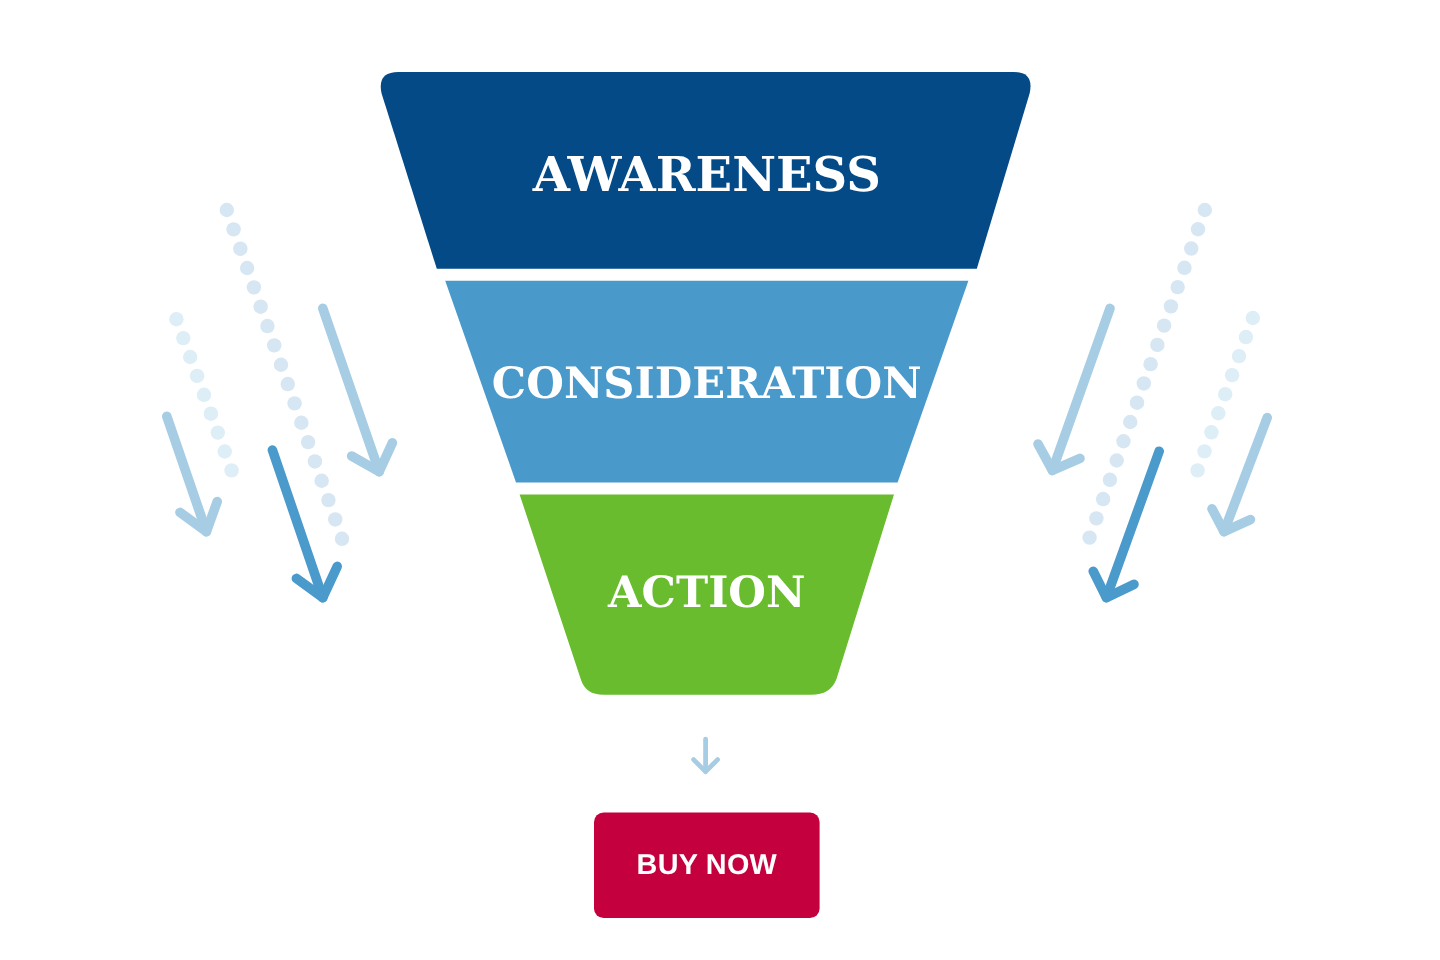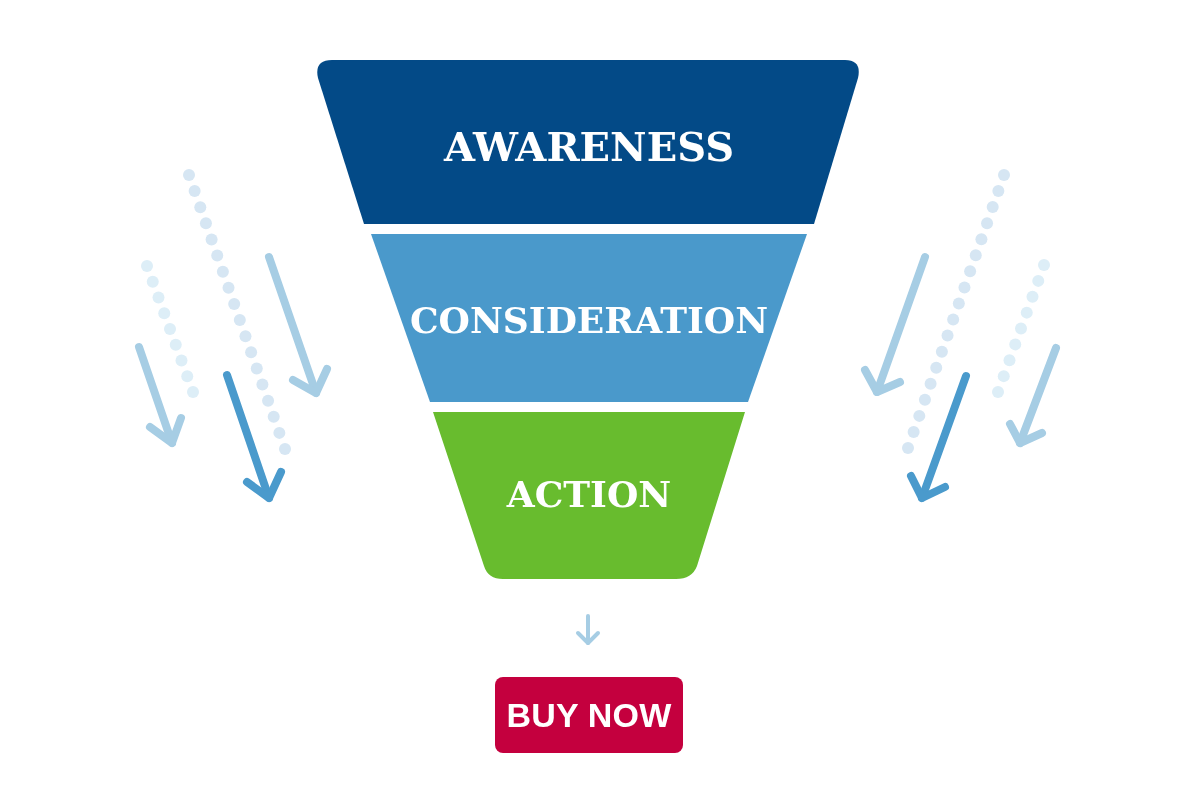--- a/index.html
+++ b/index.html
@@ -8,28 +8,28 @@
     .stage-label {
       font-family: "DejaVu Serif", serif;
       font-weight: bold;
       fill: #ffffff;
       text-anchor: middle;
       dominant-baseline: central;
     }
     .buy-btn {
       position: absolute;
       left: 495px; top: 677px;
-      width: 188px; height: 76px;
+      width: 188px; height: 88px;
       background: #c4003e;
       border-radius: 8px;
       border: none;
       color: #ffffff;
       font-family: "Liberation Sans", sans-serif;
       font-weight: bold;
-      font-size: 34px;
+      font-size: 24px;
       display: flex; align-items: center; justify-content: center;
       cursor: pointer;
       letter-spacing: 0.2px;
     }
   </style>
 </head>
 <body>
 
 <svg id="stage" width="1200" height="800" viewBox="0 0 1200 800">
 

